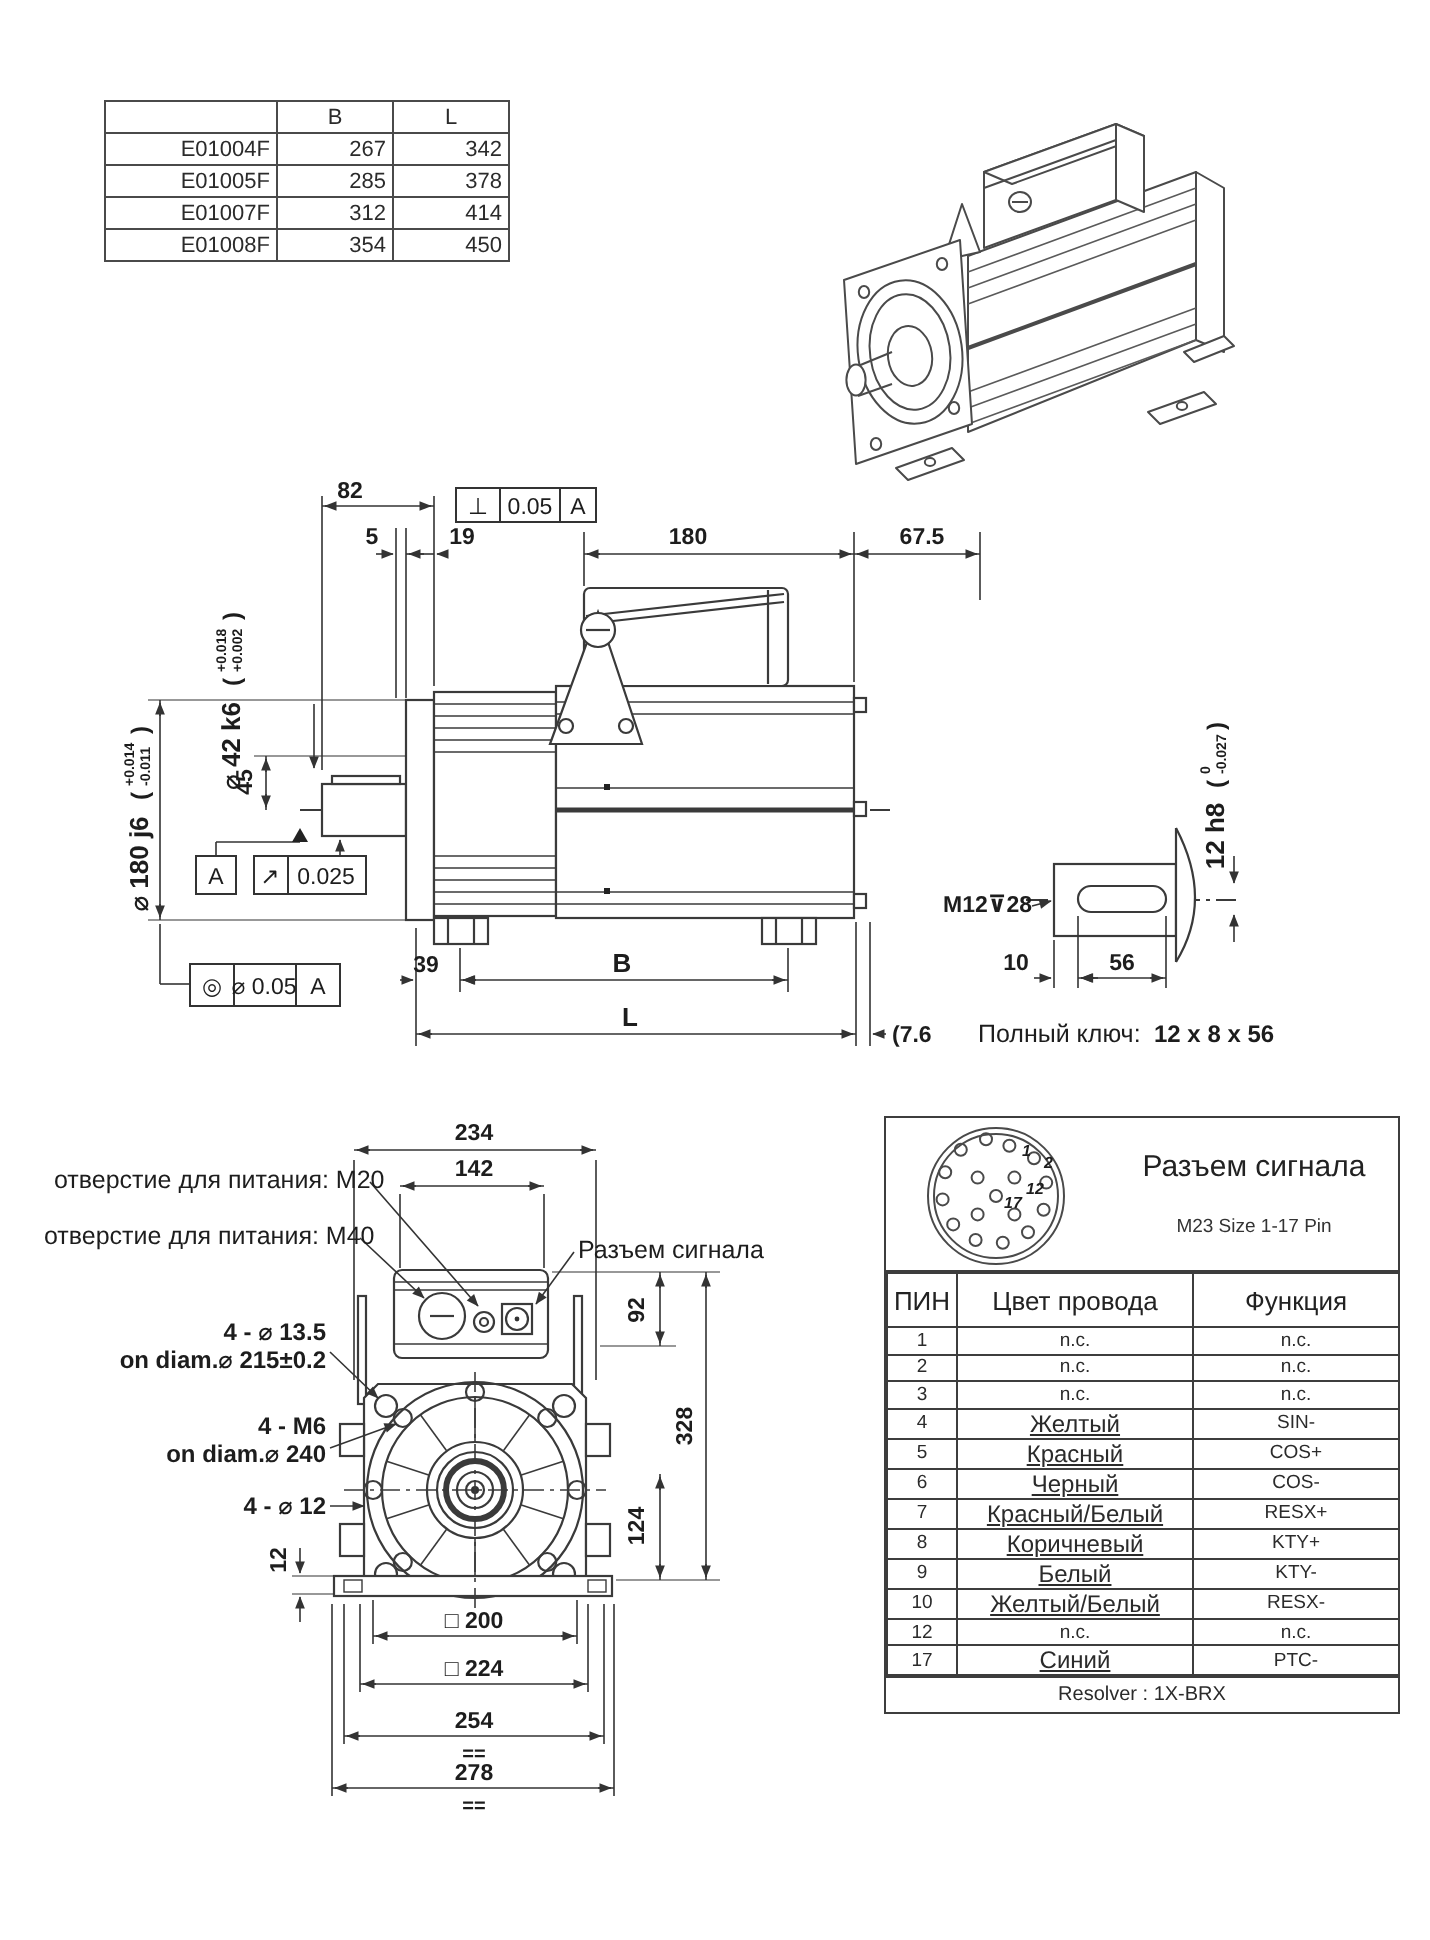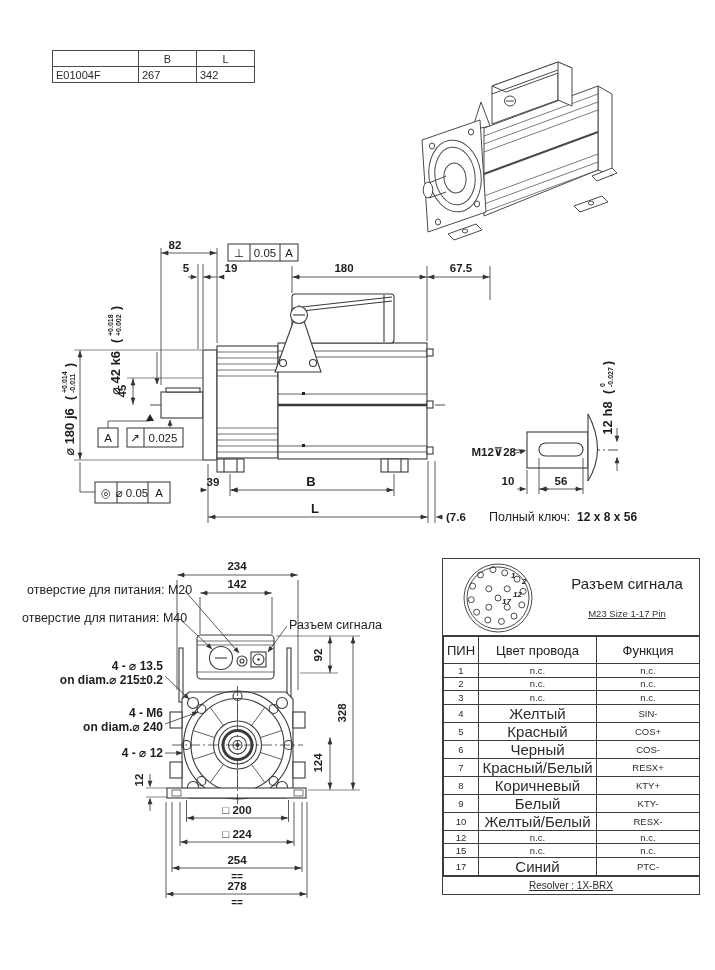--- a/index.html
+++ b/index.html
@@ -14,37 +14,37 @@
   .tol{font:bold 7px "Liberation Sans","DejaVu Sans",sans-serif;}
   .par{font:bold 12px "Liberation Sans","DejaVu Sans",sans-serif;}
   .fr{font:11.5px "Liberation Sans","DejaVu Sans",sans-serif;}
   .eq{font:bold 10px "Liberation Sans","DejaVu Sans",sans-serif;}
   
   .spec{left:52px;top:50px;width:202px;}
   .spec table{border-collapse:collapse;width:100%;table-layout:fixed;}
   .spec td,.spec th{border:1px solid #4a4a4a;font-size:11px;font-weight:normal;
       height:15px;padding:0 3px;color:#2b2b2b;}
   .spec th{text-align:center;}
-  .spec td.m{text-align:left;}
-  .spec td.v{text-align:left;}
+  .spec td.m{text-align:right;}
+  .spec td.v{text-align:right;}
   .spec col.c1{width:86px}.spec col.c2{width:58px}.spec col.c3{width:58px}
   
   .pins{left:442px;top:558px;width:256px;border:1.5px solid #3d3d3d;background:#fff;}
   .pins .hd{display:flex;align-items:center;height:76px;border-bottom:1px solid #3d3d3d;}
   .pins .hd .ttl{flex:1;text-align:center;}
   .pins .hd .t1{font-size:15px;color:#222;}
-  .pins .hd .t2{font-size:9.5px;color:#333;margin-top:16px;text-decoration:underline;}
+  .pins .hd .t2{font-size:9.5px;color:#333;margin-top:16px;}
   .pins table{border-collapse:collapse;width:100%;table-layout:fixed;}
   .pins th{border:1px solid #3d3d3d;font-size:13px;font-weight:normal;height:24px;color:#222;}
   .pins td{border:1px solid #3d3d3d;font-size:9.5px;text-align:center;height:12.6px;
       padding:0;color:#2b2b2b;}
-  .pins td.named{font-size:15px;}
+  .pins td.named{font-size:12px;text-decoration:underline;}
   .pins col.p1{width:35px}.pins col.p2{width:118px}.pins col.p3{width:103px}
   .pins .ft{border-top:1px solid #3d3d3d;text-align:center;font-size:10px;height:17px;
-      line-height:17px;color:#2b2b2b;text-decoration:underline;}
+      line-height:17px;color:#2b2b2b;}
 </style>
 </head>
 <body>
 
 <div class="page">
 
 <svg class="abs" style="left:0;top:0" width="715" height="970" viewBox="0 0 715 970">
   <defs>
     <marker id="mA" viewBox="0 0 10 10" refX="9" refY="5" markerWidth="10" markerHeight="8" orient="auto">
       <path d="M0,1.2 L9.6,5 L0,8.8 z" fill="#333"></path>
@@ -472,20 +472,35 @@
     <tbody>
           <tr>
       <th></th>
       <th>B</th>
       <th>L</th>
     </tr>
     <tr>
             <td class="m">E01004F</td>
             <td class="v">267</td>
             <td class="v">342</td>
+          </tr>
+    <tr>
+            <td class="m">E01005F</td>
+            <td class="v">285</td>
+            <td class="v">378</td>
+          </tr>
+    <tr>
+            <td class="m">E01007F</td>
+            <td class="v">312</td>
+            <td class="v">414</td>
+          </tr>
+    <tr>
+            <td class="m">E01008F</td>
+            <td class="v">354</td>
+            <td class="v">450</td>
           </tr>
   </tbody>
       </table>
 </div>
 
 <div class="abs pins">
   <div class="hd">
     <svg width="112" height="76" viewBox="0 0 112 76">
       <g stroke="#4a4a4a" fill="none" stroke-width="1">
         <circle cx="55" cy="39" r="34"></circle>
@@ -586,25 +601,20 @@
             <td>10</td>
             <td class="named">Желтый/Белый</td>
             <td>RESX-</td>
           </tr>
     <tr>
             <td>12</td>
             <td>n.c.</td>
             <td>n.c.</td>
           </tr>
     <tr>
-            <td>15</td>
-            <td>n.c.</td>
-            <td>n.c.</td>
-          </tr>
-    <tr>
             <td>17</td>
             <td class="named">Синий</td>
             <td>PTC-</td>
           </tr>
   </tbody>
       </table>
   <div class="ft">Resolver : 1X-BRX</div>
 </div>
 
 </div>

